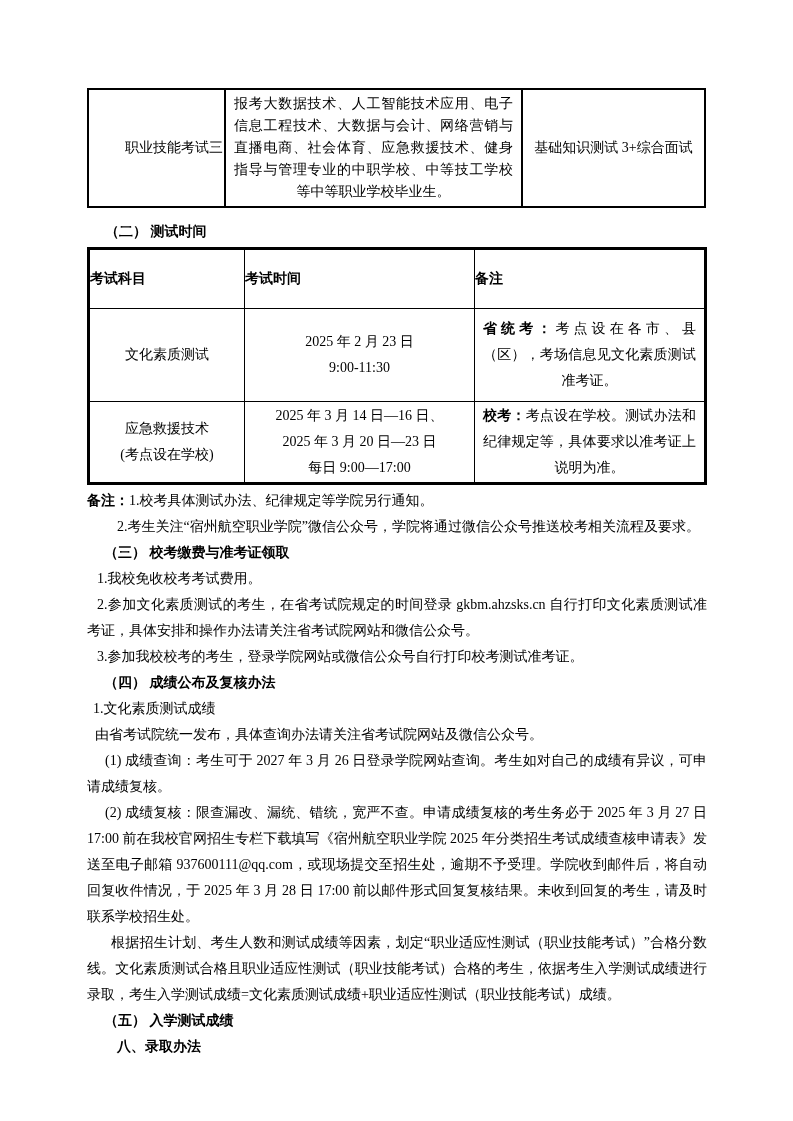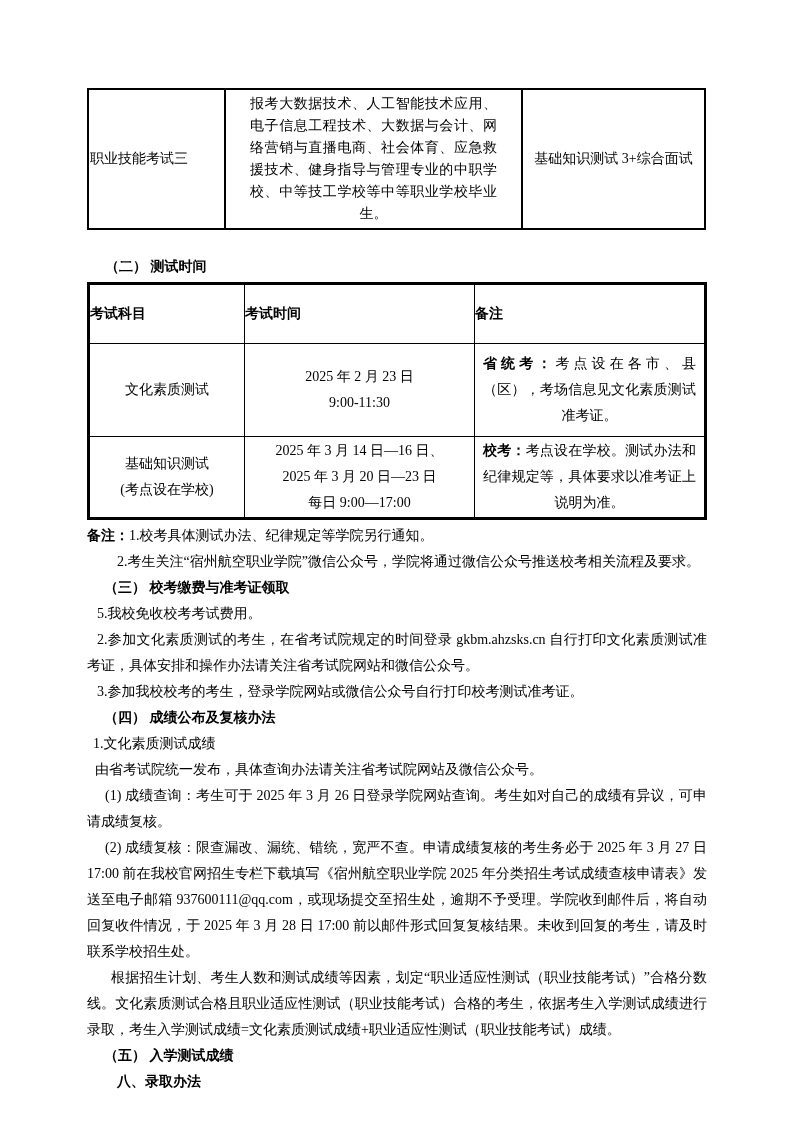--- a/index.html
+++ b/index.html
@@ -15,31 +15,31 @@
     margin: 0 86px 0 87px;
     width: 620px;
     padding-top: 88px;
   }
   table { border-collapse: collapse; table-layout: fixed; width: 617px; }
   td { vertical-align: middle; }
 
   
   .t1 { line-height: 22px; }
   .t1 td { border: 2px solid #000; }
-  .t1 .c1 { text-align: left; }
-  .t1 .c2 { text-align: justify; text-align-last: center; padding: 3px 24px; }
+  .t1 .c1 { text-align: right; }
+  .t1 .c2 { text-align: justify; text-align-last: center; padding: 3px 8px; }
   .t1 .c3 { text-align: center; }
 
   
   .heading {
     font-weight: bold;
     line-height: 26px;
     margin: 0;
   }
-  .h2 { margin-top: 24px; text-indent: 18px; }
+  .h2 { margin-top: 11px; text-indent: 18px; }
 
   
   .t2 { margin-top: 2px; line-height: 26px; border: 3px solid #000; }
   .t2 td { border: 1px solid #000; }
   .t2 .hc { font-weight: bold; padding: 16px 0; }
   .t2 .subj { text-align: center; padding: 7px 0; margin-left: 8px; }
   .t2 .time { text-align: center; padding: 7px 0; margin-left: 16px; }
   .t2 .r2 .subj, .t2 .r2 .time { padding: 1px 0; }
   .t2 .rem {
     text-align: justify;
@@ -98,45 +98,45 @@
     <tr class="r1">
       <td class="subj">文化素质测试</td>
       <td class="time">
         <div>2025 年 2 月 23 日</div>
         <div>9:00-11:30</div>
       </td>
       <td class="rem"><span class="bold">省统考：</span><span>考点设在各市、县（区），考场信息见文化素质测试准考证。</span></td>
     </tr>
     <tr class="r2">
       <td class="subj">
-        <div>基础知识测试</div>
+        <div>应急救援技术</div>
         <div>(考点设在学校)</div>
       </td>
       <td class="time">
         <div>2025 年 3 月 14 日—16 日、</div>
         <div>2025 年 3 月 20 日—23 日</div>
         <div>每日 9:00—17:00</div>
       </td>
       <td class="rem"><span class="bold">校考：</span><span>考点设在学校。测试办法和纪律规定等，具体要求以准考证上说明为准。</span></td>
     </tr>
   </tbody>
     </table>
 
   <p class="para notes"><span class="bold">备注：</span><span>1.校考具体测试办法、纪律规定等学院另行通知。</span></p>
   <p class="para ind30">2.考生关注“宿州航空职业学院”微信公众号，学院将通过微信公众号推送校考相关流程及要求。</p>
 
   <p class="para heading ind17">（三） 校考缴费与准考证领取</p>
-  <p class="para ind10">5.我校免收校考考试费用。</p>
+  <p class="para ind10">1.我校免收校考考试费用。</p>
   <p class="para ind10">2.参加文化素质测试的考生，在省考试院规定的时间登录 gkbm.ahzsks.cn 自行打印文化素质测试准考证，具体安排和操作办法请关注省考试院网站和微信公众号。</p>
   <p class="para ind10">3.参加我校校考的考生，登录学院网站或微信公众号自行打印校考测试准考证。</p>
 
   <p class="para heading ind17">（四） 成绩公布及复核办法</p>
   <p class="para ind6">1.文化素质测试成绩</p>
   <p class="para ind8">由省考试院统一发布，具体查询办法请关注省考试院网站及微信公众号。</p>
-  <p class="para ind18">(1) 成绩查询：考生可于 2025 年 3 月 26 日登录学院网站查询。考生如对自己的成绩有异议，可申请成绩复核。</p>
+  <p class="para ind18">(1) 成绩查询：考生可于 2027 年 3 月 26 日登录学院网站查询。考生如对自己的成绩有异议，可申请成绩复核。</p>
   <p class="para ind18">(2) 成绩复核：限查漏改、漏统、错统，宽严不查。申请成绩复核的考生务必于 2025 年 3 月 27 日 17:00 前在我校官网招生专栏下载填写《宿州航空职业学院 2025 年分类招生考试成绩查核申请表》发送至电子邮箱 937600111@qq.com，或现场提交至招生处，逾期不予受理。学院收到邮件后，将自动回复收件情况，于 2025 年 3 月 28 日 17:00 前以邮件形式回复复核结果。未收到回复的考生，请及时联系学校招生处。</p>
 
   <p class="para ind24">根据招生计划、考生人数和测试成绩等因素，划定“职业适应性测试（职业技能考试）”合格分数线。文化素质测试合格且职业适应性测试（职业技能考试）合格的考生，依据考生入学测试成绩进行录取，考生入学测试成绩=文化素质测试成绩+职业适应性测试（职业技能考试）成绩。</p>
   <p class="para heading ind17">（五） 入学测试成绩</p>
 
   <p class="para heading ind30">八、录取办法</p>
 
 </div>
 
 </body></html>

